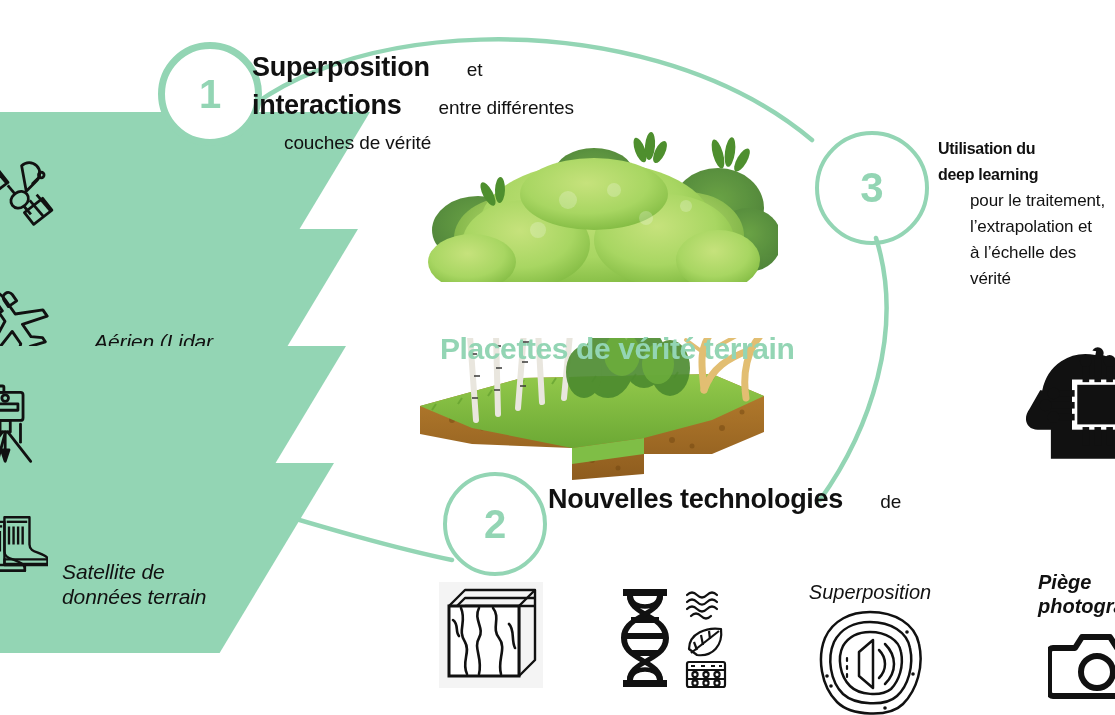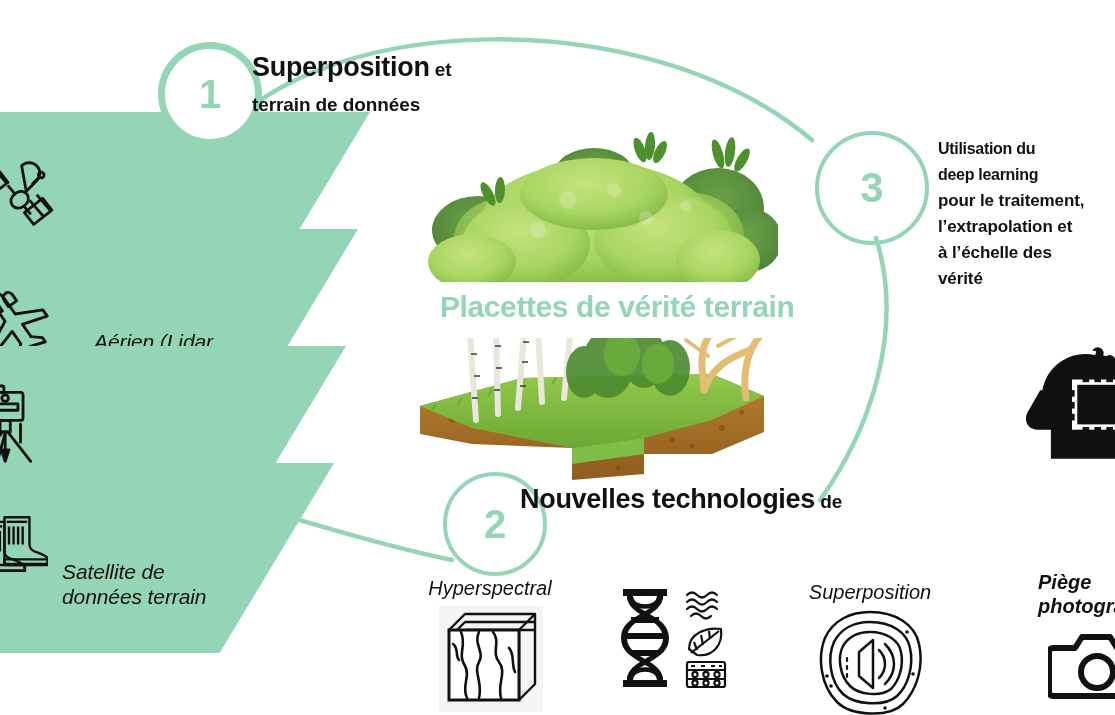--- a/index.html
+++ b/index.html
@@ -38,31 +38,31 @@
     display:flex;align-items:center;justify-content:center;
     color:#93D5B4;font-weight:700;
   }
   .numcircle.filled{background:#ffffff;border:7px solid #93D5B4;}
   .numcircle.hollow{background:transparent;border:4px solid #93D5B4;}
 
   
   .hblock{position:absolute;}
   .hblock .ln{line-height:34px;}
   .big{font-weight:700;font-size:27px;letter-spacing:-0.3px;}
-  .sml{font-weight:700;font-size:19px;letter-spacing:-0.1px;}
+  .sml{font-weight:400;font-size:19px;letter-spacing:-0.1px;padding-left:32px;}
   .b3 .ln{line-height:26px;}
   .b3 .big{font-size:16px;}
   .b3 .sml{font-size:17px;text-align:center;}
 
   
   #scene{position:absolute;}
   .canopy-label{
     position:absolute;
     font-weight:700;font-size:30px;color:#93D5B4;letter-spacing:-0.4px;
-    white-space:nowrap;z-index:6;
+    white-space:nowrap;z-index:6;margin-top:42px;
   }
 
   
   .tech{position:absolute;text-align:center;}
   .tech .cap{font-style:italic;font-size:20px;color:#111;white-space:pre-line;line-height:24px;}
   .tech .gly{margin-top:4px;}
 
   .clip-hidden{overflow:hidden;}
 </style>
 </head>
@@ -303,21 +303,24 @@
   </div>
 
   <div class="numcircle filled" style="left:158px;top:42px;width:90px;height:90px;font-size:40px;">
     <span>1</span>
   </div>
   <div class="hblock" style="left:252px;top:50px;width:400px;">
     <div class="ln">
       <span class="big">Superposition</span><span class="sml"> et</span>
     </div>
     <div class="ln">
-      <span class="sml">terrain de données</span>
+      <span class="big">interactions</span><span class="sml"> entre différentes</span>
+    </div>
+    <div class="ln">
+      <span class="sml">couches de vérité</span>
     </div>
   </div>
 
   <div class="numcircle hollow" style="left:815px;top:131px;width:106px;height:106px;font-size:42px;">
     <span>3</span>
   </div>
   <div class="hblock b3 clip-hidden" style="left:938px;top:136px;width:180px;height:190px;">
     <div class="ln" style="white-space:nowrap;"><span class="big">Utilisation du</span></div>
     <div class="ln" style="white-space:nowrap;"><span class="big">deep learning</span></div>
     <div class="ln" style="white-space:nowrap;"><span class="sml">pour le traitement,</span></div>
@@ -357,28 +360,27 @@
         <rect x="76" y="72" width="5" height="14"></rect>
       </g>
 
       <path d="M26 44 C30 24 48 12 68 16" fill="none" stroke="#fff" stroke-width="3"></path>
     </svg>
   </div>
 
   <div class="numcircle hollow" style="left:443px;top:472px;width:96px;height:96px;font-size:40px;">
     <span>2</span>
   </div>
-  <div class="hblock" style="left:520px;top:482px;width:470px;">
+  <div class="hblock" style="left:548px;top:482px;width:470px;">
     <div class="ln">
       <span class="big">Nouvelles technologies</span><span class="sml"> de</span>
     </div>
   </div>
 
   <div class="tech" style="left:400px;top:576px;width:180px;">
-    <div class="cap">Hyperspectral</div>
     <div class="gly">
       <svg width="118" height="110" viewBox="0 0 118 110">
         <rect x="8" y="2" width="104" height="106" fill="#F4F4F4"></rect>
 
         <g fill="none" stroke="#111" stroke-width="2.4" stroke-linejoin="round">
           <path d="M18 26 L34 10 L104 10 L104 80 L88 96"></path>
           <path d="M18 34 L34 18 L104 18"></path>
           <path d="M18 42 L34 26 L104 26"></path>
           <path d="M104 10 L88 26 L88 96"></path>
         </g>

